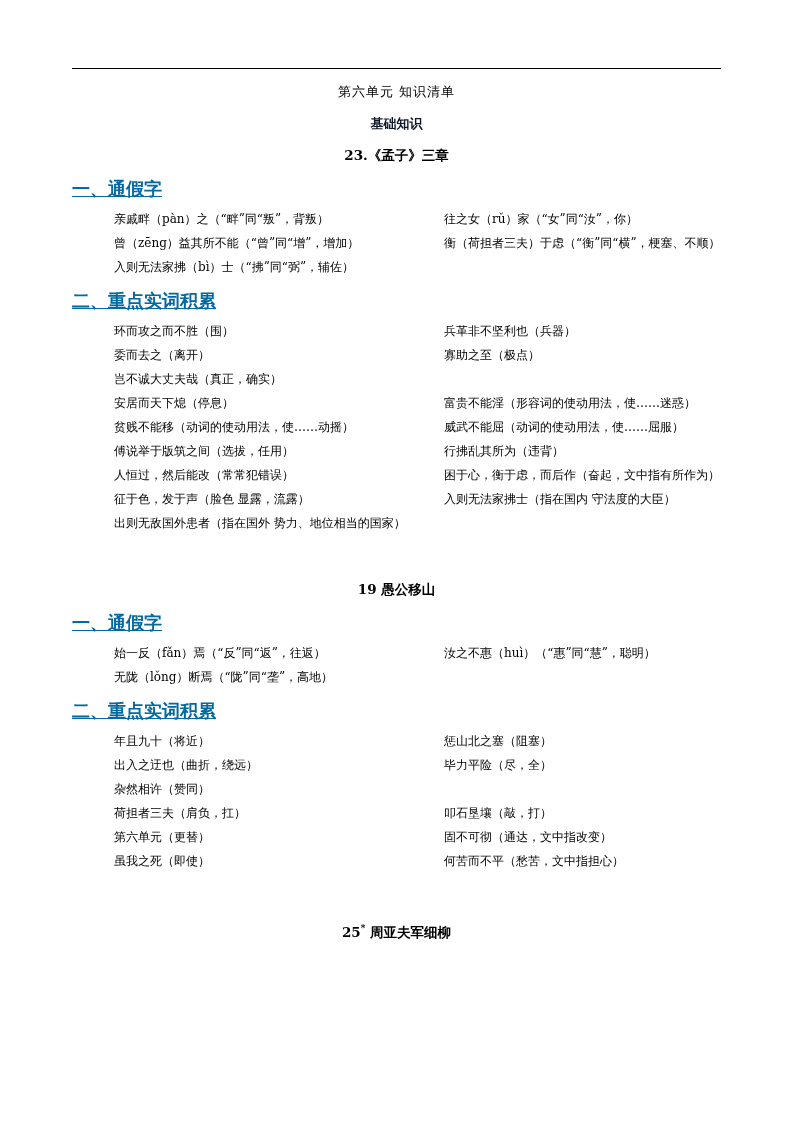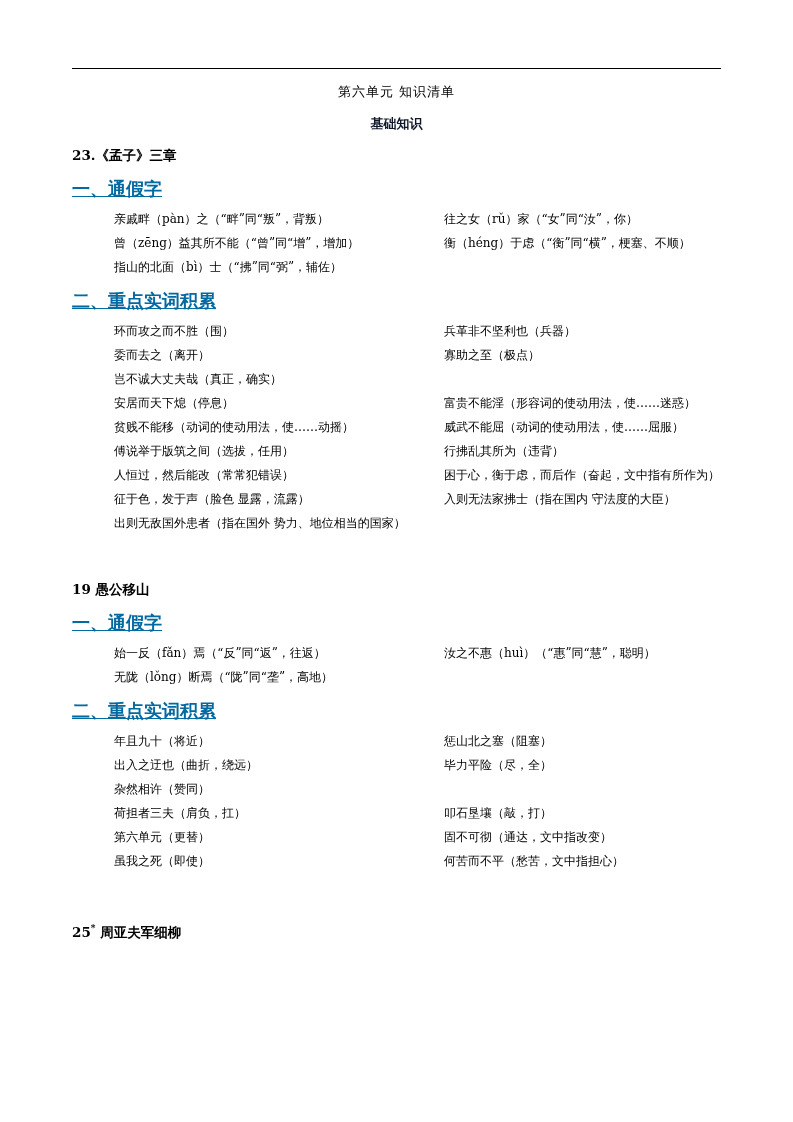--- a/index.html
+++ b/index.html
@@ -34,20 +34,21 @@
     font-family: "DejaVu Serif", "Liberation Serif", serif;
   }
   .section-blue {
     text-align: center;
     color: #0f172a;
     font-weight: bold;
     font-size: 13px;
     margin: 4px 0 14px 0;
   }
   .lesson-title {
+    text-align: center;
     font-weight: bold;
     font-size: 13.5px;
     margin: 10px 0 12px 0;
   }
   .lesson-title.spaced {
     margin-top: 46px;
   }
   .lesson-title.spaced2 {
     margin-top: 50px;
   }
@@ -99,24 +100,24 @@
   <div class="lesson-title">23.《孟子》三章</div>
 
   <div class="cat-head">一、通假字</div>
   <div class="rows">
     <div class="row">
       <div class="cell-l">亲戚畔（pàn）之（“畔”同“叛”，背叛）</div>
       <div class="cell-r">往之女（rǔ）家（“女”同“汝”，你）</div>
     </div>
     <div class="row">
       <div class="cell-l">曾（zēng）益其所不能（“曾”同“增”，增加）</div>
-      <div class="cell-r">衡（héng）于虑（“衡”同“横”，梗塞、不顺）</div>
-    </div>
-    <div class="row">
-      <div class="cell-l">指山的北面（bì）士（“拂”同“弼”，辅佐）</div>
+      <div class="cell-r">衡（荷担者三夫）于虑（“衡”同“横”，梗塞、不顺）</div>
+    </div>
+    <div class="row">
+      <div class="cell-l">入则无法家拂（bì）士（“拂”同“弼”，辅佐）</div>
       <div class="cell-r"></div>
     </div>
   </div>
 
   <div class="cat-head">二、重点实词积累</div>
   <div class="rows">
     <div class="row">
       <div class="cell-l">环而攻之而不胜（围）</div>
       <div class="cell-r">兵革非不坚利也（兵器）</div>
     </div>

